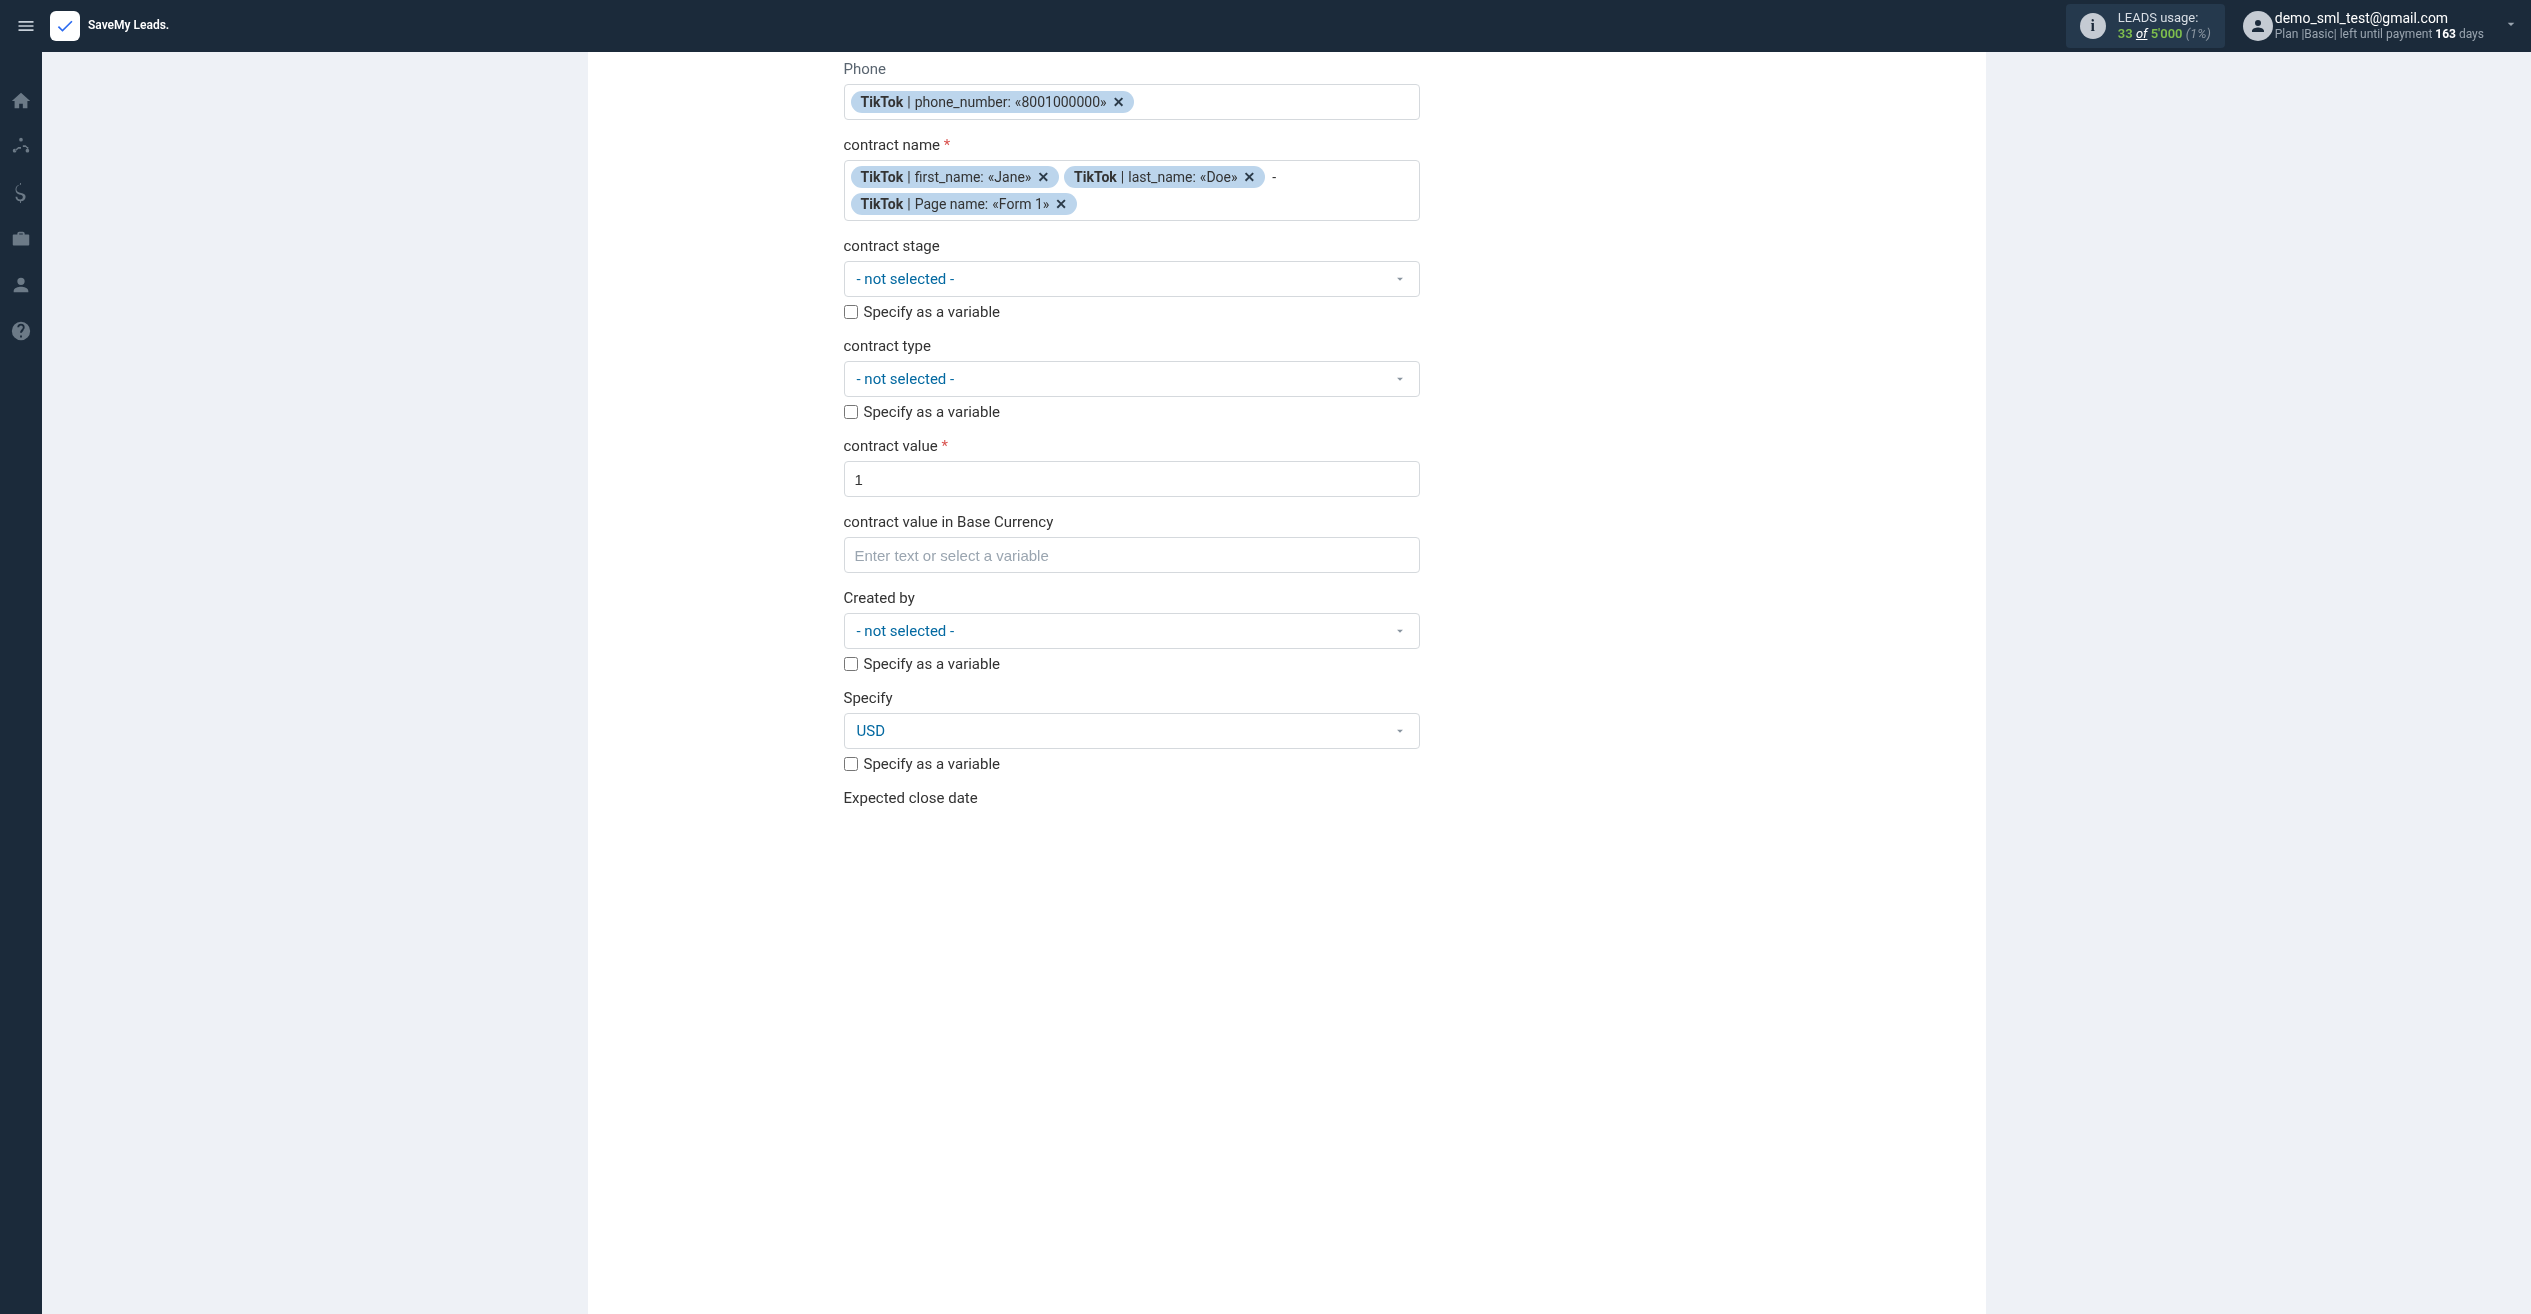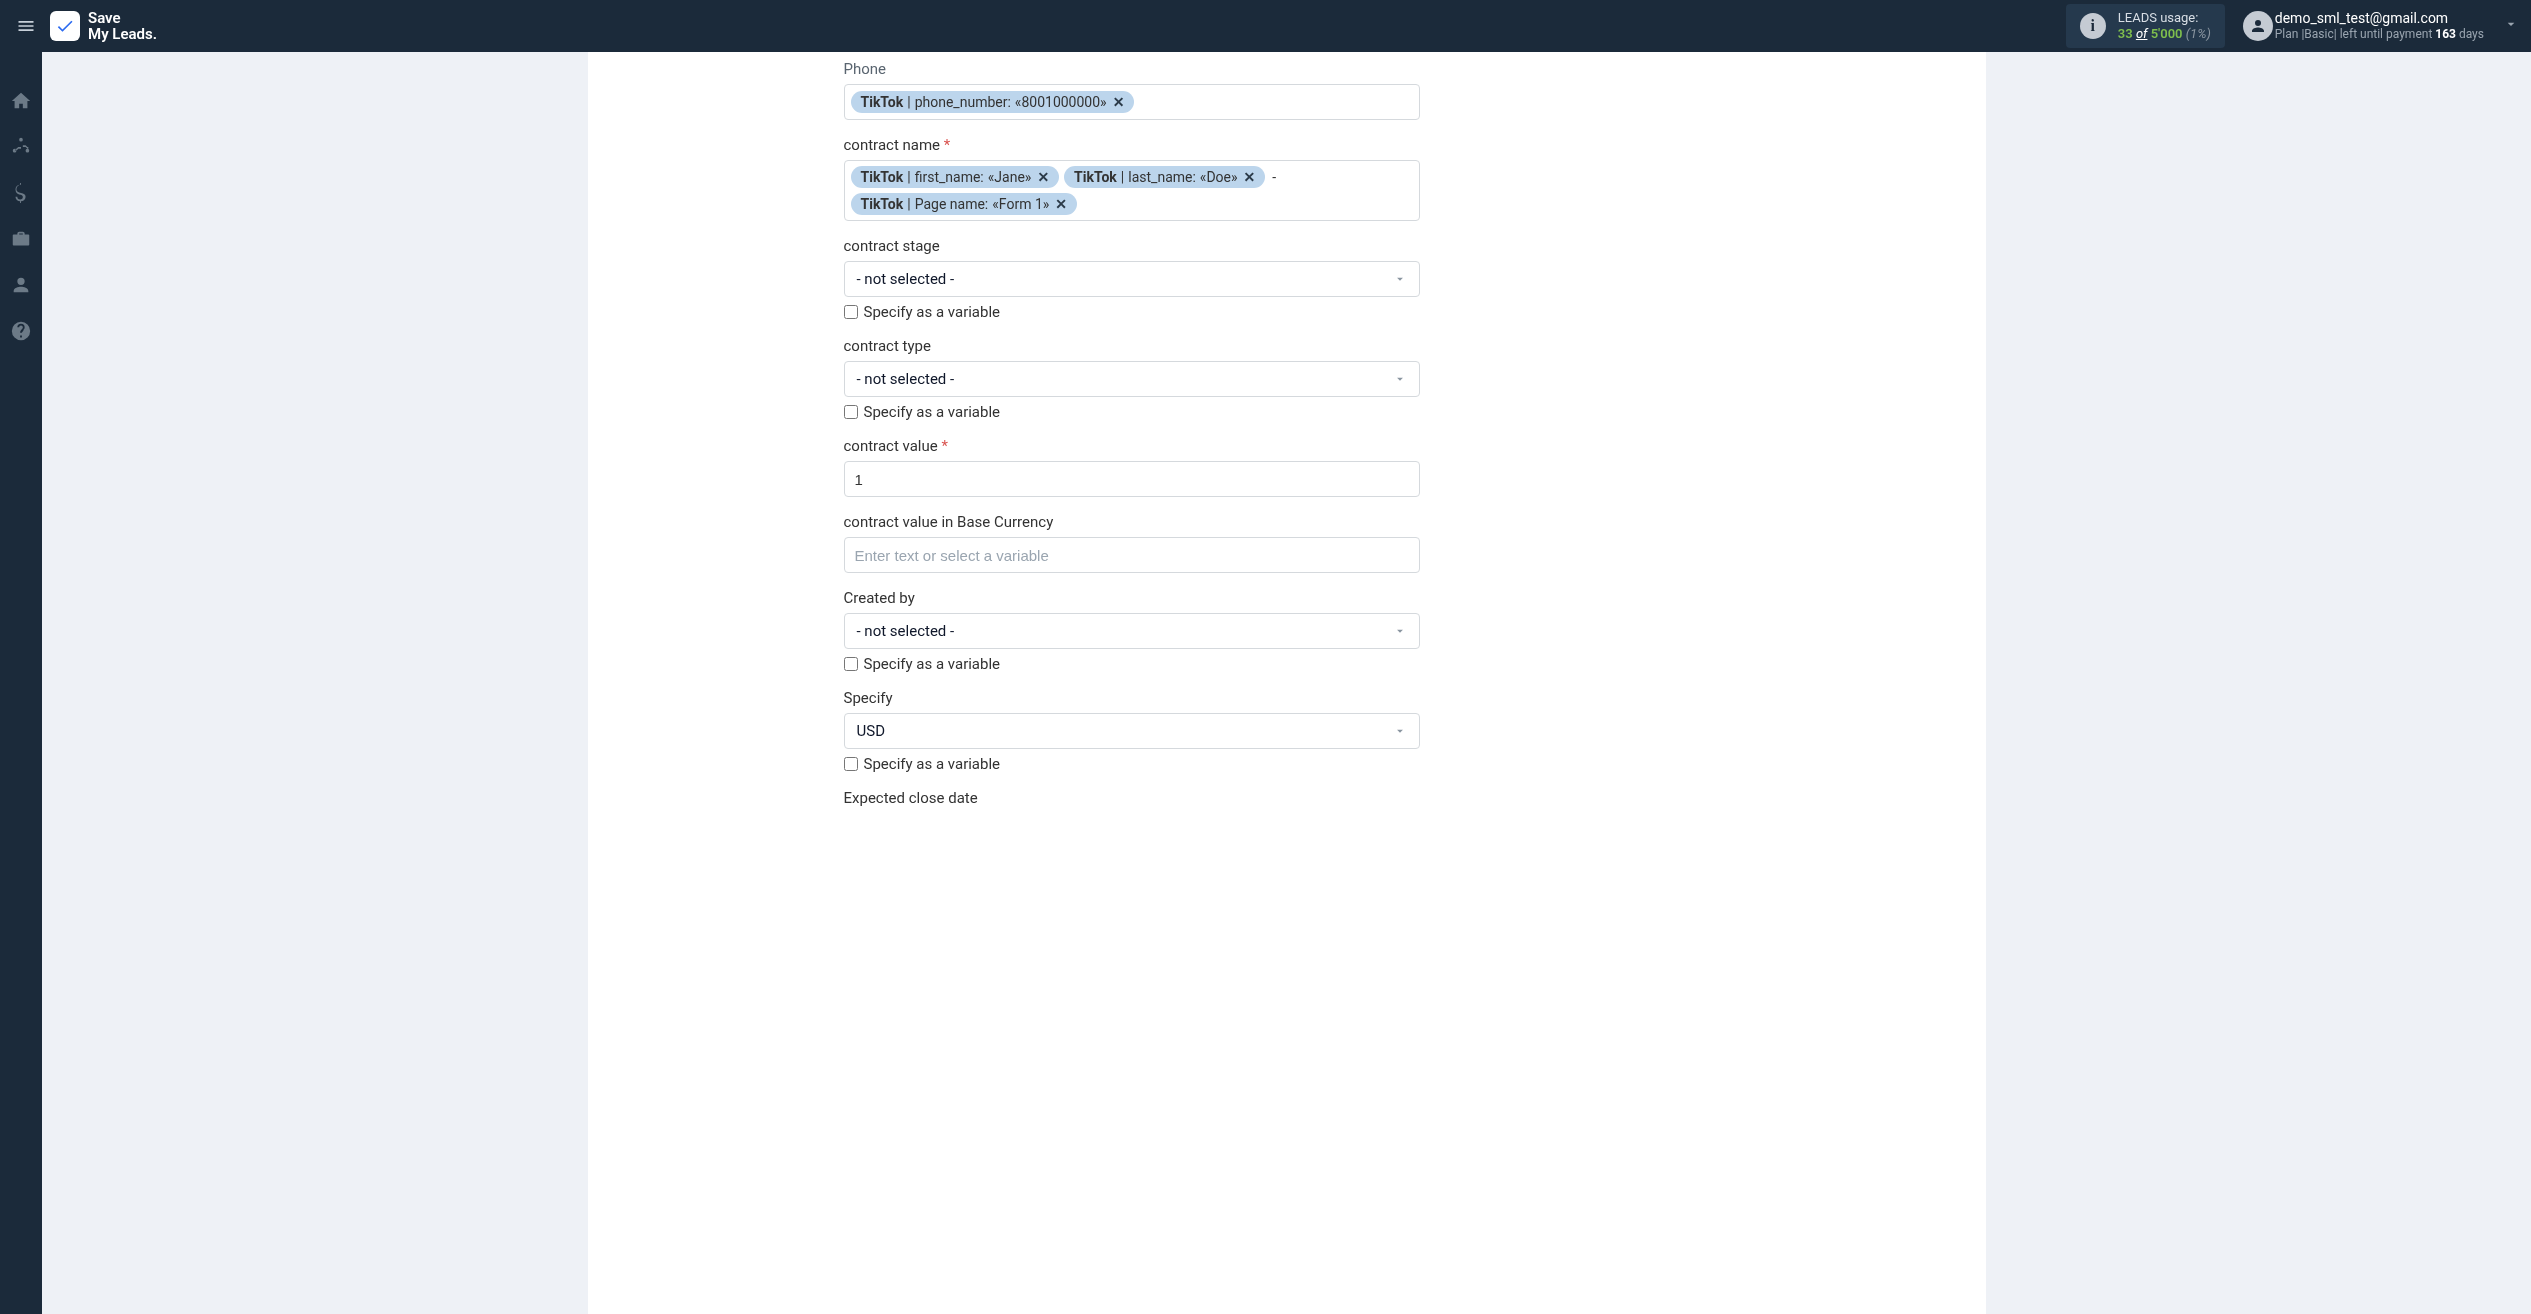--- a/index.html
+++ b/index.html
@@ -5,21 +5,21 @@
 * { box-sizing: border-box; margin: 0; padding: 0; }
 body { font-family: -apple-system, BlinkMacSystemFont, "Segoe UI", Roboto, sans-serif; background: #eef1f6; color: #333; }
 
 
 .header { background: #1b2a3a; height: 52px; display: flex; align-items: center; padding: 0 12px; color: #fff; }
 .menu-btn { width: 28px; height: 28px; display: flex; align-items: center; justify-content: center; cursor: pointer; margin-right: 10px; }
 .menu-btn svg { width: 20px; height: 20px; fill: #c8d0d9; }
 .logo { display: flex; align-items: center; gap: 8px; }
 .logo-badge { width: 30px; height: 30px; background: #fff; border-radius: 6px; display: flex; align-items: center; justify-content: center; }
 .logo-badge svg { width: 20px; height: 20px; }
-.logo-text { display: flex; flex-direction: column; line-height: 1.1; font-size: 15px; font-weight: 600; }
+.logo-text { display: flex; flex-direction: row; line-height: 1.1; font-size: 12px; font-weight: 600; text-align: center; }
 .header-spacer { flex: 1; }
 .usage-box { background: #25394d; border-radius: 4px; padding: 6px 14px; display: flex; align-items: center; gap: 12px; margin-right: 18px; }
 .usage-info { width: 26px; height: 26px; border-radius: 50%; background: #c5cbd3; display: flex; align-items: center; justify-content: center; color: #1b2a3a; font-weight: bold; font-size: 16px; font-family: Georgia, serif; }
 .usage-text { font-size: 13px; line-height: 1.2; color: #d8dee5; }
 .usage-num-a { color: #7fbf4d; font-weight: 600; }
 .usage-of { font-style: italic; color: #ffffff; text-decoration: underline; }
 .usage-num-b { color: #7fbf4d; font-weight: 600; }
 .usage-pct { color: #8a95a0; font-style: italic; }
 .account { display: flex; align-items: center; gap: 2px; margin-right: 19px; }
 .avatar { width: 30px; height: 30px; border-radius: 50%; background: #c5cbd3; display: flex; align-items: center; justify-content: center; }
@@ -44,21 +44,21 @@
 .field-label.dark { color: #333; }
 .req { color: #d9534f; }
 
 .tagbox { border: 1px solid #d5d9dd; border-radius: 4px; padding: 5px 6px; display: flex; flex-wrap: wrap; gap: 5px; align-items: center; min-height: 36px; cursor: text; }
 .tag { background: #bcd5ec; border-radius: 14px; padding: 3px 10px; font-size: 14px; color: #333; display: inline-flex; align-items: center; gap: 4px; }
 .tag b { font-weight: 700; text-align: center; }
 .tag .sample { }
 .tag .x { font-weight: bold; margin-left: 2px; cursor: pointer; color: #2b3a48; }
 .sep { padding: 0 2px; color: #333; font-size: 14px; }
 
-.select { border: 1px solid #d5d9dd; border-radius: 4px; height: 36px; display: flex; align-items: center; justify-content: space-between; padding: 0 12px; font-size: 15px; color: #0f172a; cursor: pointer; }
+.select { border: 1px solid #d5d9dd; border-radius: 4px; height: 36px; display: flex; align-items: center; justify-content: space-between; padding: 0 12px; font-size: 15px; color: #0369a1; cursor: pointer; }
 .select svg { width: 14px; height: 14px; fill: #8a95a0; }
 
 .textinput { border: 1px solid #d5d9dd; border-radius: 4px; height: 36px; width: 100%; padding: 0 10px; font-size: 15px; color: #333; }
 .textinput::placeholder { color: #9aa5b0; }
 
 .chk { display: flex; align-items: center; gap: 6px; margin-top: 6px; font-size: 15px; color: #333; }
 .chk input { width: 14px; height: 14px; cursor: pointer; }
 .chk label { cursor: pointer; }
 </style>
 </head>

